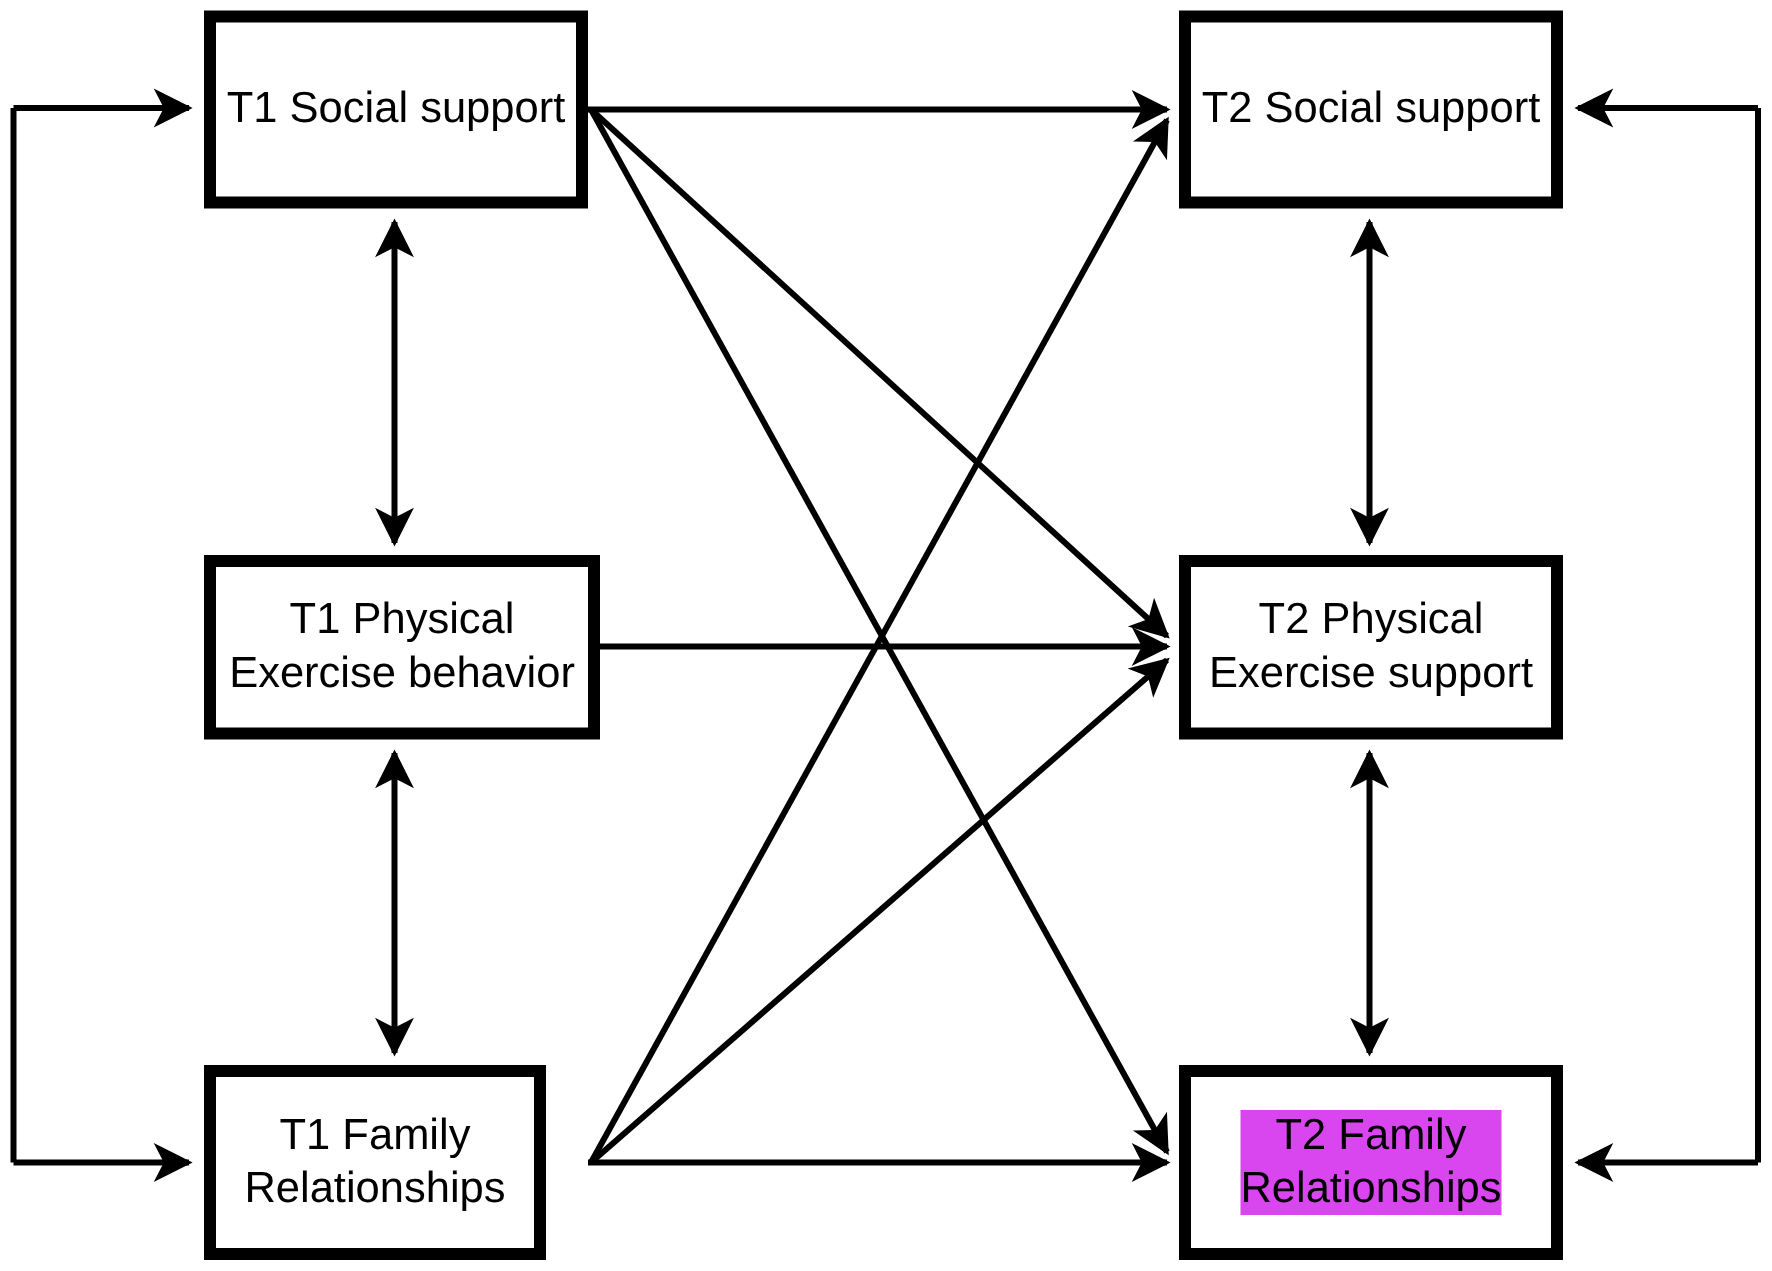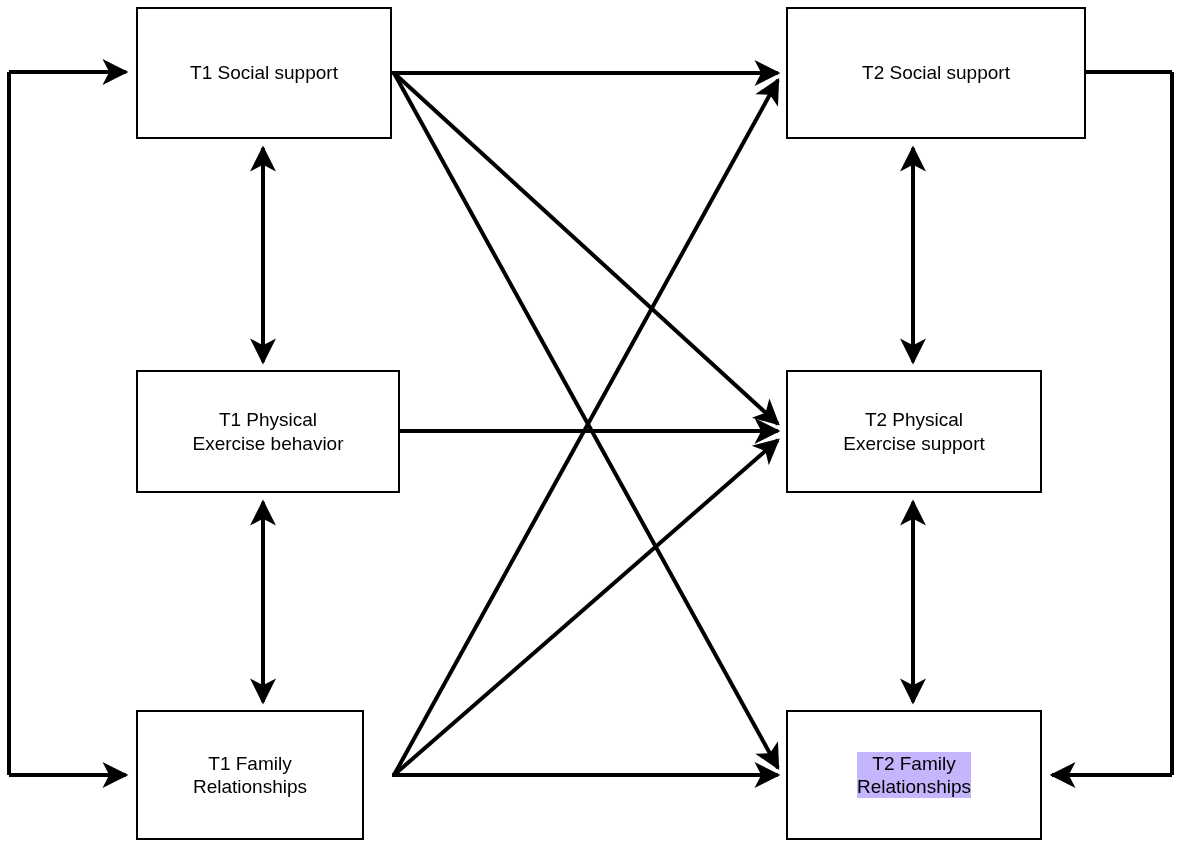--- a/index.html
+++ b/index.html
@@ -19,41 +19,41 @@
     position: absolute;
     left: 0;
     top: 0;
     width: 1181px;
     height: 847px;
     pointer-events: none;
   }
   .node-box {
     position: absolute;
     box-sizing: border-box;
-    border: 2px solid #000000;
+    border: 8px solid #000000;
     background: #ffffff;
     display: flex;
     align-items: center;
     justify-content: center;
     text-align: center;
     line-height: 1.22;
     color: #000000;
-    font-size: 19px;
+    font-size: 29px;
     font-family: "Liberation Sans", sans-serif;
     z-index: 3;
   }
   .node-box.tinted {
     background: #ffffff;
   }
   .node-label {
     white-space: pre-line;
     display: block;
   }
   .node-label.highlight {
-    background: #c4b5fd;
+    background: #d946ef;
   }
 </style>
 </head>
 <body>
 
 <div id="diagram-root">
 
   <svg id="wiring" viewBox="0 0 1181 847">
     <defs>
       <marker id="arrow-end" viewBox="0 0 12 12" refX="10.4" refY="6" markerWidth="7.2" markerHeight="7.2" orient="auto-start-reverse" markerUnits="strokeWidth">
@@ -96,21 +96,21 @@
 
     <path d="M 913 148 L 913 362" fill="none" stroke="#000000" stroke-width="4" marker-start="url(#arrow-start)" marker-end="url(#arrow-end)"></path>
 
     <path d="M 913 502 L 913 702" fill="none" stroke="#000000" stroke-width="4" marker-start="url(#arrow-start)" marker-end="url(#arrow-end)"></path>
   </svg>
 
   <div class="node-box" style="left:136px; top:7px; width:256px; height:132px;">
     <span class="node-label">T1 Social support</span>
   </div>
 
-  <div class="node-box" style="left:786px; top:7px; width:300px; height:132px;">
+  <div class="node-box" style="left:786px; top:7px; width:256px; height:132px;">
     <span class="node-label">T2 Social support</span>
   </div>
 
   <div class="node-box" style="left:136px; top:370px; width:264px; height:123px;">
     <span class="node-label">T1 Physical
 Exercise behavior</span>
   </div>
 
   <div class="node-box" style="left:786px; top:370px; width:256px; height:123px;">
     <span class="node-label">T2 Physical

